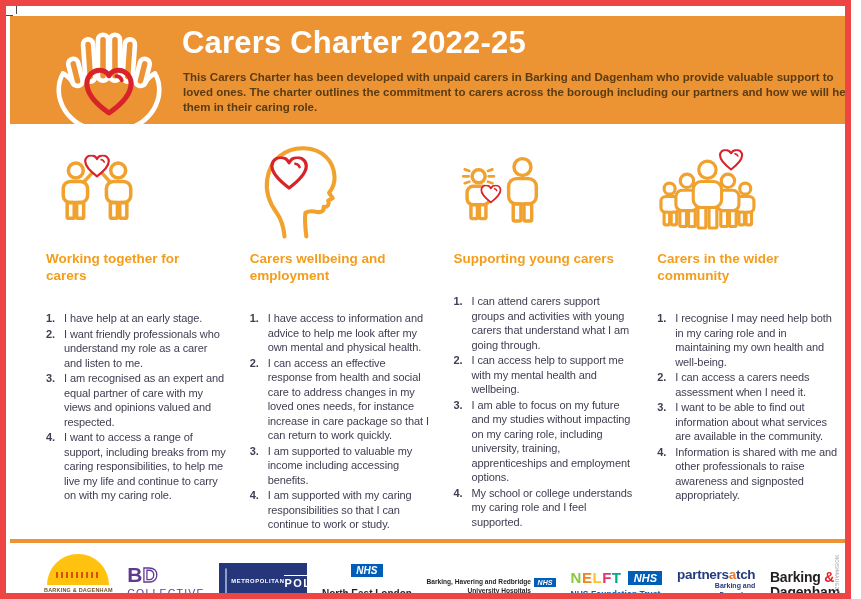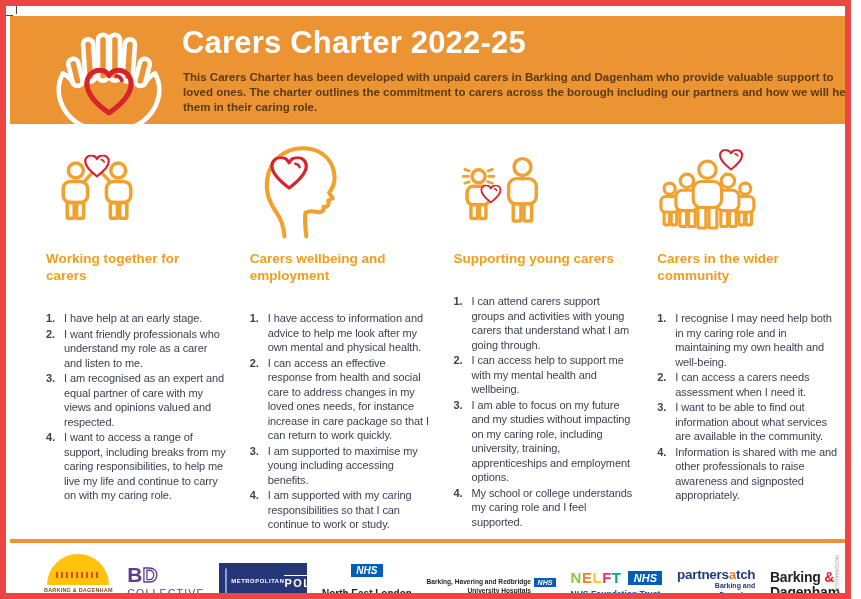--- a/index.html
+++ b/index.html
@@ -139,21 +139,21 @@
       <div class="icon-box">
         <svg width="100" height="102" viewBox="0 0 110 108">
           <path d="M38,104 C37,94 35,86 30,79 C21,67 17,53 19,41 C22,19 40,6 60,7 C80,8 92,21 93,38 C93.5,46 91,51 87,56 L91,62 L86,64.5 C87.5,68.5 86,72 81,71.5 C81.5,75.5 79,78 73.5,77 C69,76 64,76.2 61,78 C60,84 60.5,92 62,104" fill="none" stroke="#F0A12E" stroke-width="4.5" stroke-linecap="round" stroke-linejoin="round"></path>
           <use href="#heartSym" x="22" y="16" width="42" height="38"></use>
         </svg>
       </div>
       <h2>Carers wellbeing and employment</h2>
       <ol>
         <li>I have access to information and advice to help me look after my own mental and physical health.</li>
         <li>I can access an effective response from health and social care to address changes in my loved ones needs, for instance increase in care package so that I can return to work quickly.</li>
-        <li>I am supported to maximise my young including accessing benefits.</li>
+        <li>I am supported to valuable my income including accessing benefits.</li>
         <li>I am supported with my caring responsibilities so that I can continue to work or study.</li>
       </ol>
     </div>
 
     <div class="col">
       <div class="icon-box">
         <svg width="100" height="96" viewBox="0 0 130 100">
           <g fill="#ffffff" stroke="#F0A12E" stroke-width="4.5" stroke-linejoin="round" stroke-linecap="round">
             <path d="M14,18 L20,20 M12,27 L19,27 M14,36 L20,34 M50,18 L44,20 M52,27 L45,27 M50,36 L44,34" stroke-width="3.5"></path>
             <circle cx="32" cy="27" r="8.5"></circle>

